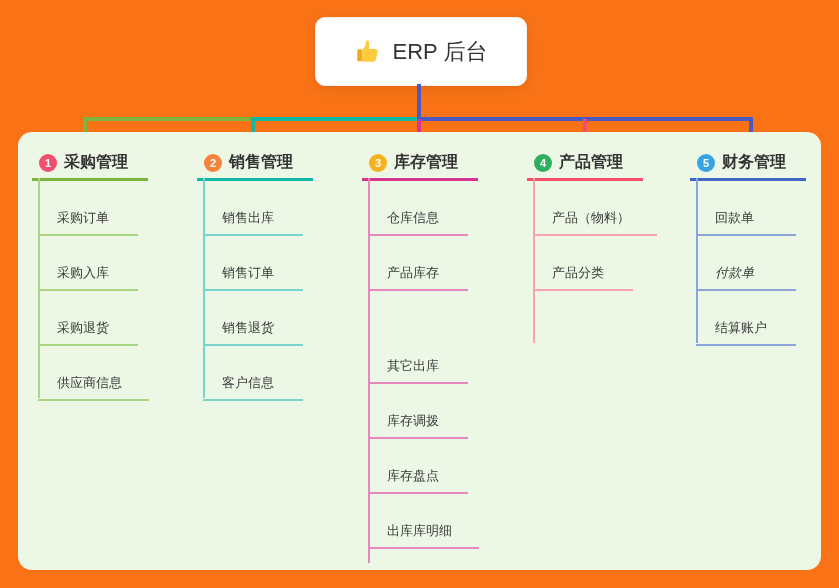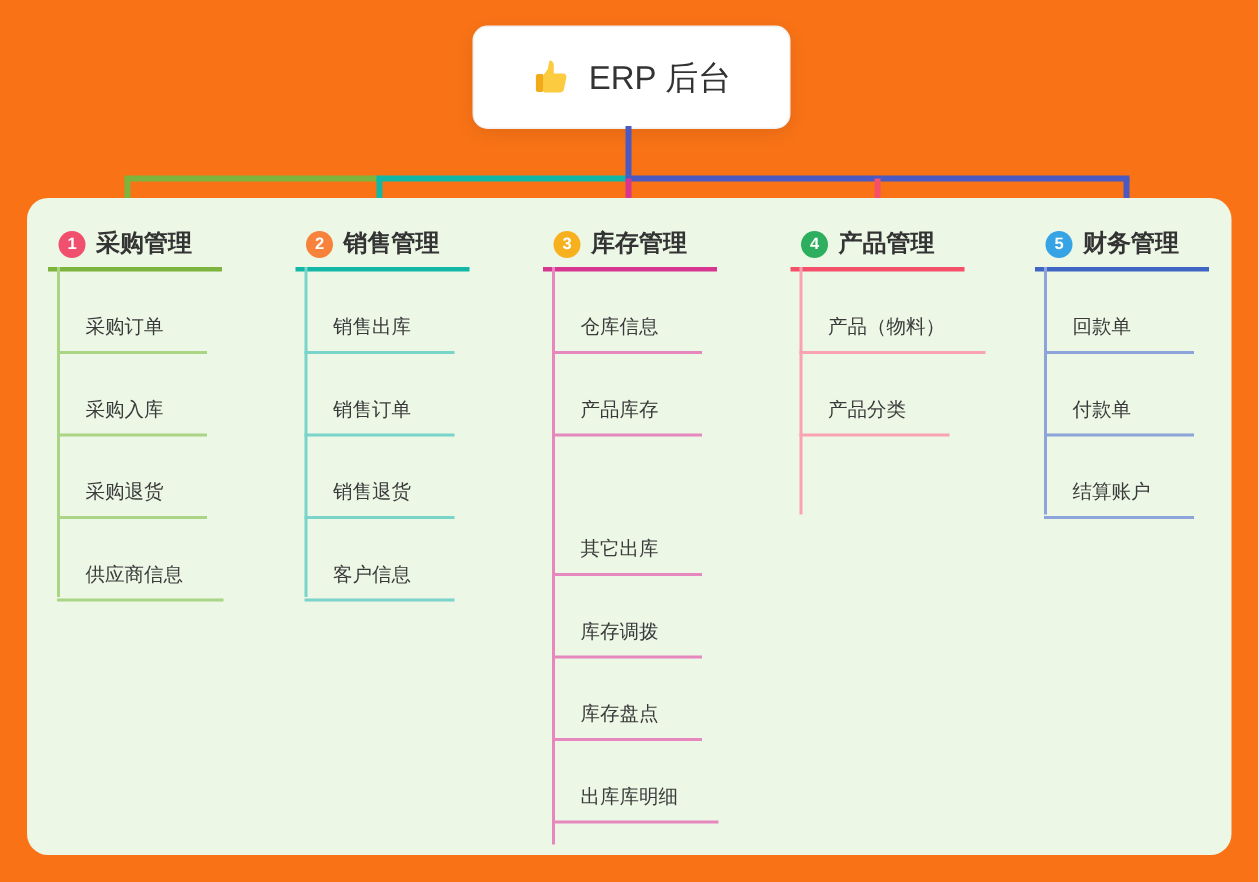--- a/index.html
+++ b/index.html
@@ -156,21 +156,21 @@
       </div>
       <div class="branch-head" style="left: 690px; border-bottom-color: rgb(63, 102, 197);">
         <span class="badge" style="background: rgb(54, 163, 229);">5</span>
         <span>财务管理</span>
       </div>
       <div class="kids" style="left: 696px;">
         <div class="vline" style="background: rgb(141, 164, 218); height: 165px;"></div>
         <div class="kid" style="border-bottom-color: rgb(141, 164, 218);">
           <span>回款单</span>
         </div>
-        <div class="kid" style="border-bottom-color: rgb(141, 164, 218);">
+        <div class="kid" style="border-bottom-color: rgb(141, 164, 218); font-style: italic;">
           <span>付款单</span>
         </div>
         <div class="kid" style="border-bottom-color: rgb(141, 164, 218);">
           <span>结算账户</span>
         </div>
       </div>
     </div>
 </div>
 
 </body></html>

